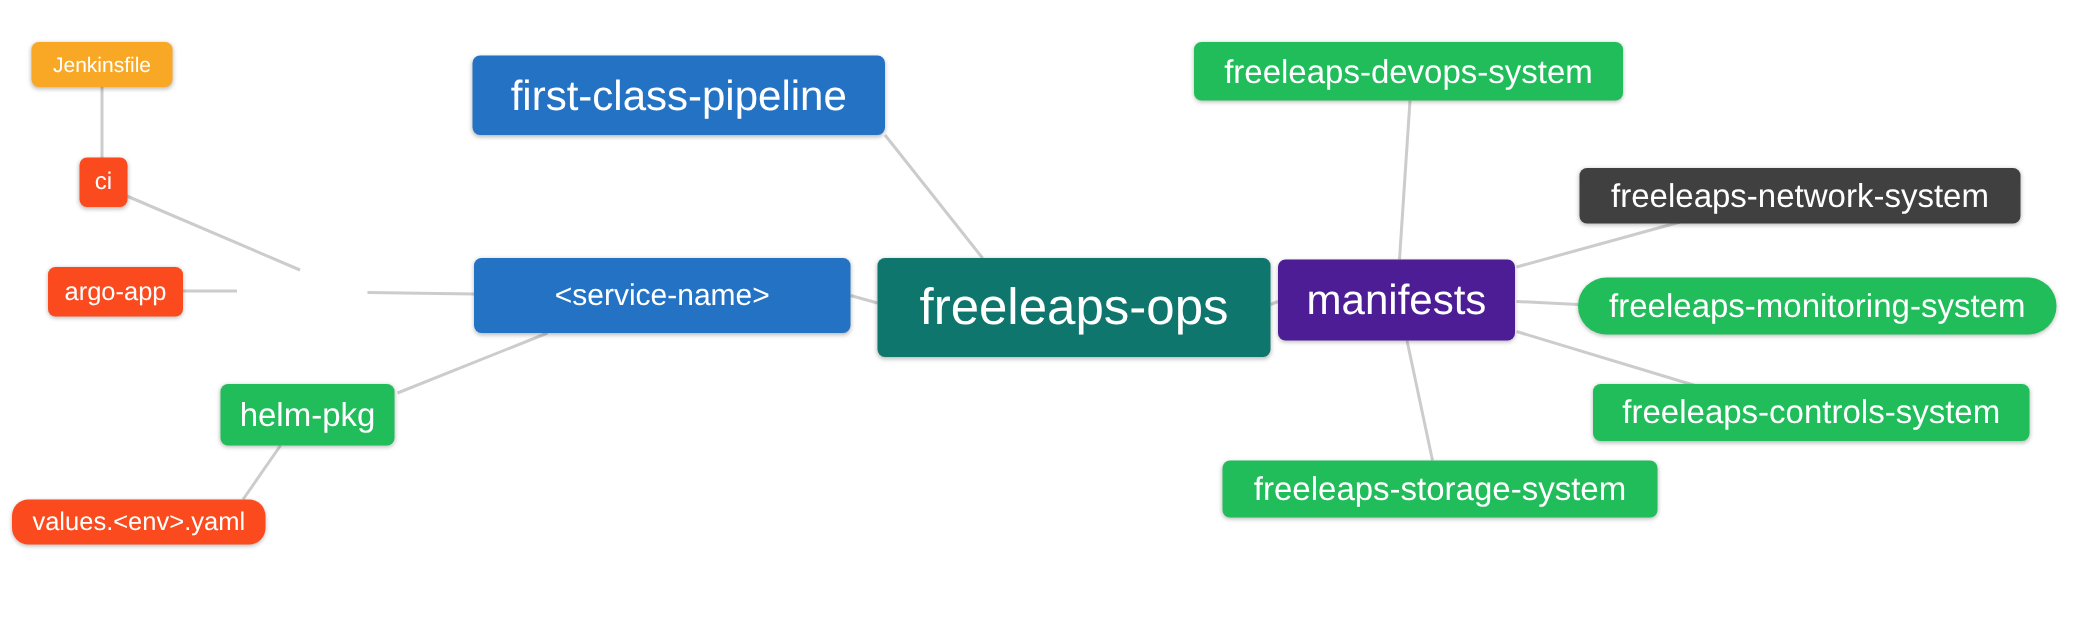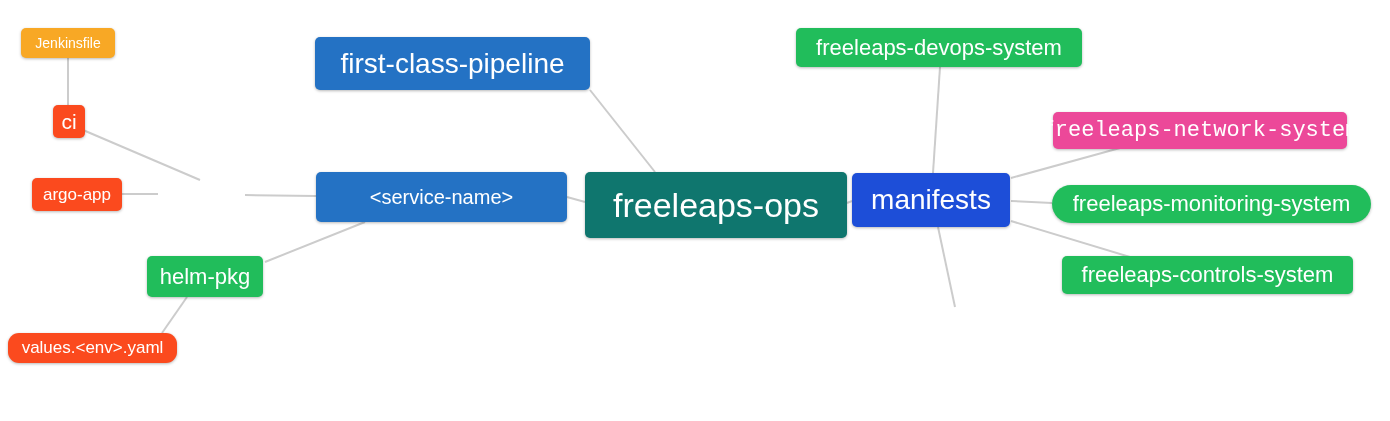--- a/index.html
+++ b/index.html
@@ -22,21 +22,21 @@
     color: #ffffff;
     border-radius: 5px;
     box-shadow: 0 1px 3px rgba(0,0,0,0.28);
     white-space: nowrap;
     box-sizing: border-box;
     padding: 0 6px;
     cursor: pointer;
   }
   
   .n-jenkinsfile  { left: 21px;   top: 28px;  width: 94px;  height: 30px; font-size: 14px; }
-  .n-ci           { left: 53px;   top: 105px; width: 32px;  height: 33px; font-size: 21px; }
+  .n-ci           { left: 53px;   top: 105px; width: 32px;  height: 33px; font-size: 16px; }
   .n-argo-app     { left: 32px;   top: 178px; width: 90px;  height: 33px; font-size: 17px; }
   .n-env          { left: 158px;  top: 176px; width: 88px;  height: 37px; font-size: 22px; }
   .n-service-name { left: 316px;  top: 172px; width: 251px; height: 50px; font-size: 20px; }
   .n-pipeline     { left: 315px;  top: 37px;  width: 275px; height: 53px; font-size: 28px; }
   .n-helm-pkg     { left: 147px;  top: 256px; width: 116px; height: 41px; font-size: 22px; }
   .n-values       { left: 8px;    top: 333px; width: 169px; height: 30px; font-size: 17px; }
   .n-ops          { left: 585px;  top: 172px; width: 262px; height: 66px; font-size: 34px; }
   .n-manifests    { left: 852px;  top: 173px; width: 158px; height: 54px; font-size: 28px; }
   .n-devops       { left: 796px;  top: 28px;  width: 286px; height: 39px; font-size: 22px; }
   .n-network      { left: 1053px; top: 112px; width: 294px; height: 37px; font-size: 22px; }
@@ -67,19 +67,20 @@
   </svg>
 
   <div class="node n-jenkinsfile" style="background: rgb(248, 168, 37);">Jenkinsfile</div>
   <div class="node n-ci" style="background: rgb(251, 74, 30);">ci</div>
   <div class="node n-argo-app" style="background: rgb(251, 74, 30);">argo-app</div>
   <div class="node n-service-name" style="background: rgb(36, 114, 196);">&lt;service-name&gt;</div>
   <div class="node n-pipeline" style="background: rgb(36, 114, 196);">first-class-pipeline</div>
   <div class="node n-helm-pkg" style="background: rgb(33, 189, 91);">helm-pkg</div>
   <div class="node n-values" style="background: rgb(251, 74, 30); border-radius: 11px;">values.&lt;env&gt;.yaml</div>
   <div class="node n-ops" style="background: #0f766e;">freeleaps-ops</div>
-  <div class="node n-manifests" style="background: #1d4ed8;">manifests</div>
+  <div class="node n-manifests" style="background: #4c1d95;">manifests</div>
   <div class="node n-devops" style="background: rgb(33, 189, 91);">freeleaps-devops-system</div>
-  <div class="node n-network" style="background: #ec4899; font-family: Liberation Mono, monospace;">freeleaps-network-system</div>
+  <div class="node n-network" style="background: #404040;">freeleaps-network-system</div>
   <div class="node n-monitoring" style="background: rgb(33, 189, 91); border-radius: 19px;">freeleaps-monitoring-system</div>
   <div class="node n-controls" style="background: rgb(33, 189, 91);">freeleaps-controls-system</div>
+  <div class="node n-storage" style="background: rgb(33, 189, 91);">freeleaps-storage-system</div>
 
 </div>
 
 </body></html>

